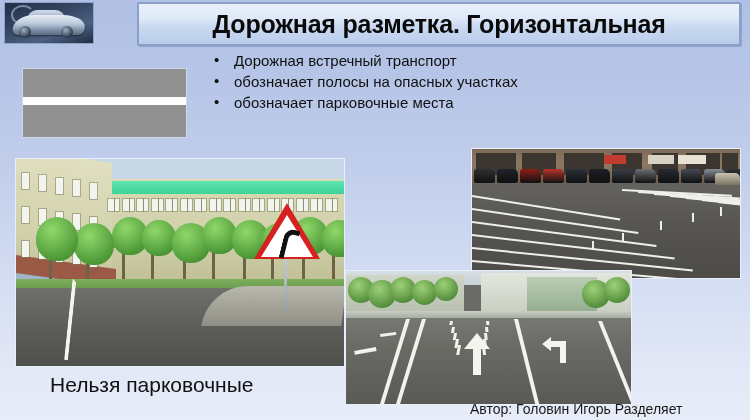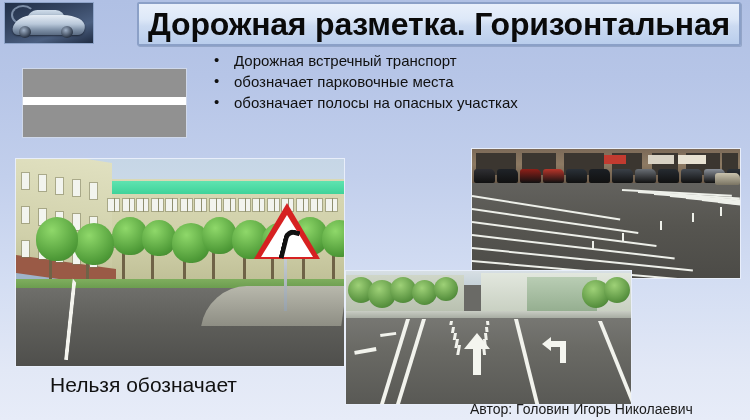--- a/index.html
+++ b/index.html
@@ -43,21 +43,21 @@
   }
 
   .title-bar{
     position:absolute;left:137px;top:2px;width:600px;height:40px;
     border:2px solid #8ba0c7;border-radius:2px;
     background:linear-gradient(180deg,#e9f0fb 0%,#dde8f8 38%,#cbdaf1 55%,#b9cdec 100%);
     box-shadow:1px 1px 0 rgba(120,140,175,.55);
     display:flex;align-items:center;justify-content:center;
   }
   .title-text{
-    font-size:32px;font-weight:700;color:#0a0a0a;white-space:nowrap;
+    font-size:25px;font-weight:700;color:#0a0a0a;white-space:nowrap;
     letter-spacing:-.2px;
   }
 
   
   .marking-diagram{
     position:absolute;left:22px;top:68px;width:163px;height:68px;
     background:#919191;border:1px solid #cfd8ea;
   }
   .marking-diagram .line{
     position:absolute;left:0;top:28px;width:100%;height:8px;background:#ffffff;
@@ -192,22 +192,22 @@
     <span class="title-text">Дорожная разметка. Горизонтальная</span>
   </div>
 
   <div class="marking-diagram">
     <div class="line"></div>
   </div>
 
   <div class="bullets">
     <ul>
       <li>Дорожная встречный транспорт</li>
+      <li>обозначает полосы на опасных участках</li>
       <li>обозначает парковочные места</li>
-      <li>обозначает полосы на опасных участках</li>
     </ul>
   </div>
 
   <div class="photo photo-road">
     <div class="pr-sky"></div>
     <div class="pr-bld-far"></div>
     <div class="pr-green-band"></div>
     <div class="pr-bld-near"></div>
     <div class="pr-brick"></div>
     <div id="pr-windows">
@@ -418,16 +418,16 @@
           <div class="head" style="left:0px;top:0px;border-left:13px solid transparent;border-right:13px solid transparent;border-bottom:16px solid #f4f5ef;"></div>
         </div>
         <div class="ps-arrow" style="left:196px;top:66px;width:30px;height:26px;">
           <div class="shaft" style="left:18px;top:4px;width:6px;height:22px;"></div>
           <div class="shaft" style="left:6px;top:4px;width:14px;height:6px;"></div>
           <div class="head" style="left:0px;top:0px;border-top:7px solid transparent;border-bottom:7px solid transparent;border-right:9px solid #f4f5ef;"></div>
         </div>
       </div>
   </div>
 
-  <div class="caption-left">Нельзя обозначает</div>
-  <div class="caption-author">Автор: Головин Игорь Николаевич</div>
+  <div class="caption-left">Нельзя парковочные</div>
+  <div class="caption-author">Автор: Головин Игорь Разделяет</div>
 
 </div>
 
 </body></html>

